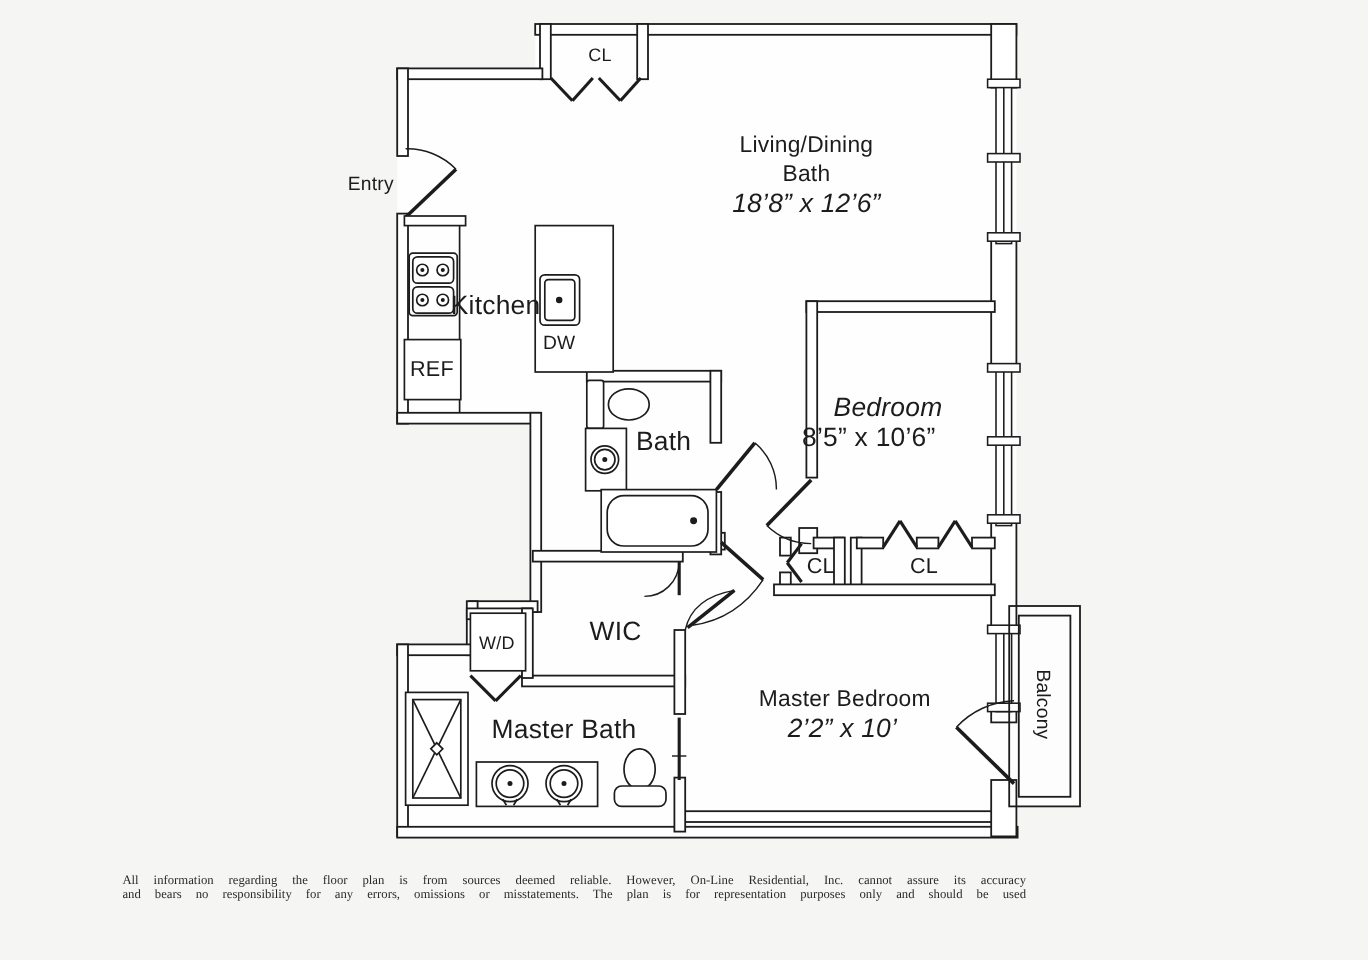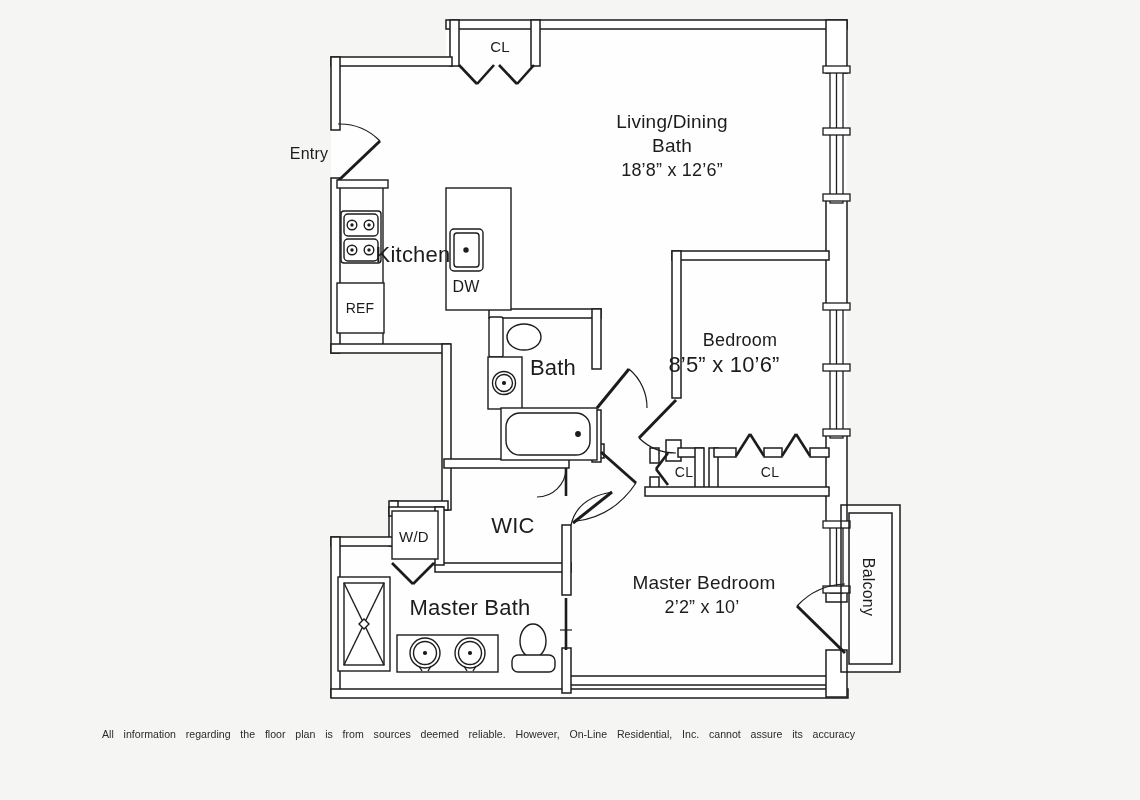--- a/index.html
+++ b/index.html
@@ -8,28 +8,28 @@
     background:#f5f5f3;overflow:hidden;
     font-family:"Liberation Sans", sans-serif;color:#1c1c1c;
   }
   #plan-svg{position:absolute;left:0;top:0;}
   .lbl{
     position:absolute;transform:translate(-50%,-50%);
     white-space:nowrap;color:#1c1c1c;font-weight:500;letter-spacing:.2px;
   }
   .lbl.rot{transform:translate(-50%,-50%) rotate(90deg);}
   .f19{font-size:19px;}
-  .f18{font-size:18px;}
+  .f18{font-size:22px;font-style:italic;}
   .f17{font-size:22px;}
   .f16{font-size:16px;}
   .f15{font-size:15px;}
-  .f14{font-size:14px;}
+  .f14{font-size:18px;}
   #disclaimer{
     position:absolute;left:102px;top:729px;width:753px;
-    font-size:10.6px;line-height:11.2px;color:#2b2b2b;
+    font-size:10.6px;line-height:11.2px;color:#2b2b2b;font-family:Liberation Serif, serif;
   }
   #disclaimer .dline{text-align:justify;text-align-last:justify;}
 </style>
 </head>
 <body>
 
 <div id="stage">
 
   <svg id="plan-svg" width="1140" height="800" viewBox="0 0 1140 800">
 
@@ -273,15 +273,16 @@
 
   <div class="lbl f17" style="left:470px;top:608px">Master Bath</div>
 
   <div class="lbl f19" style="left:704px;top:583px">Master Bedroom</div>
   <div class="lbl f18" style="left:702px;top:607px">2’2” x 10’</div>
 
   <div class="lbl rot f16" style="left:868px;top:587px">Balcony</div>
 
   <div id="disclaimer">
     <div class="dline">All information regarding the floor plan is from sources deemed reliable. However, On-Line Residential, Inc. cannot assure its accuracy</div>
+    <div class="dline">and bears no responsibility for any errors, omissions or misstatements. The plan is for representation purposes only and should be used</div>
   </div>
 
 </div>
 
 </body></html>

